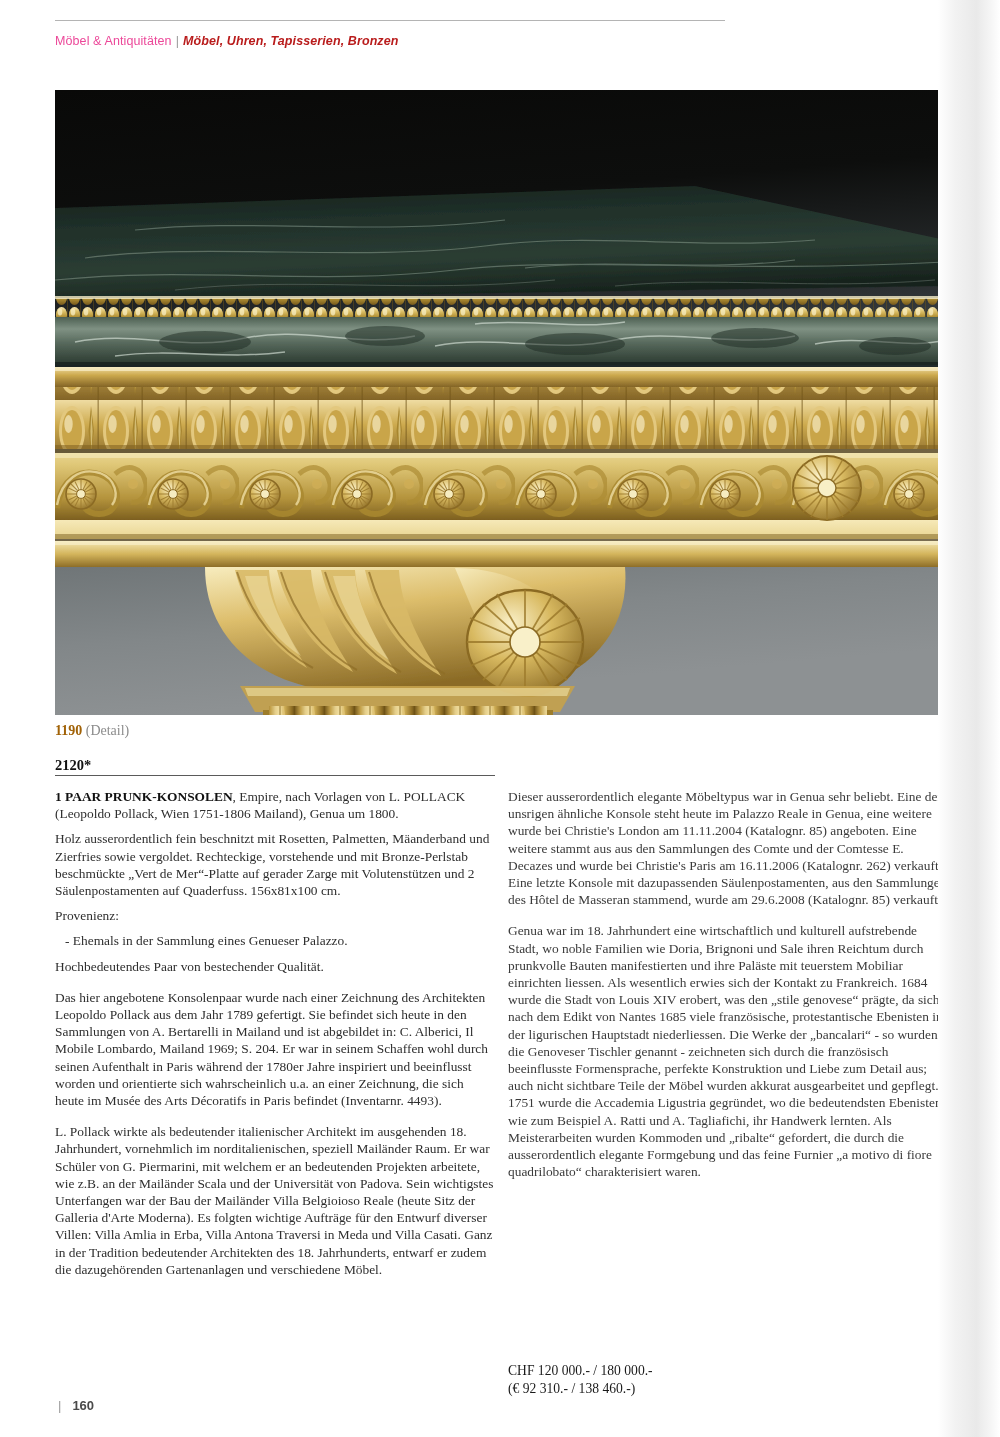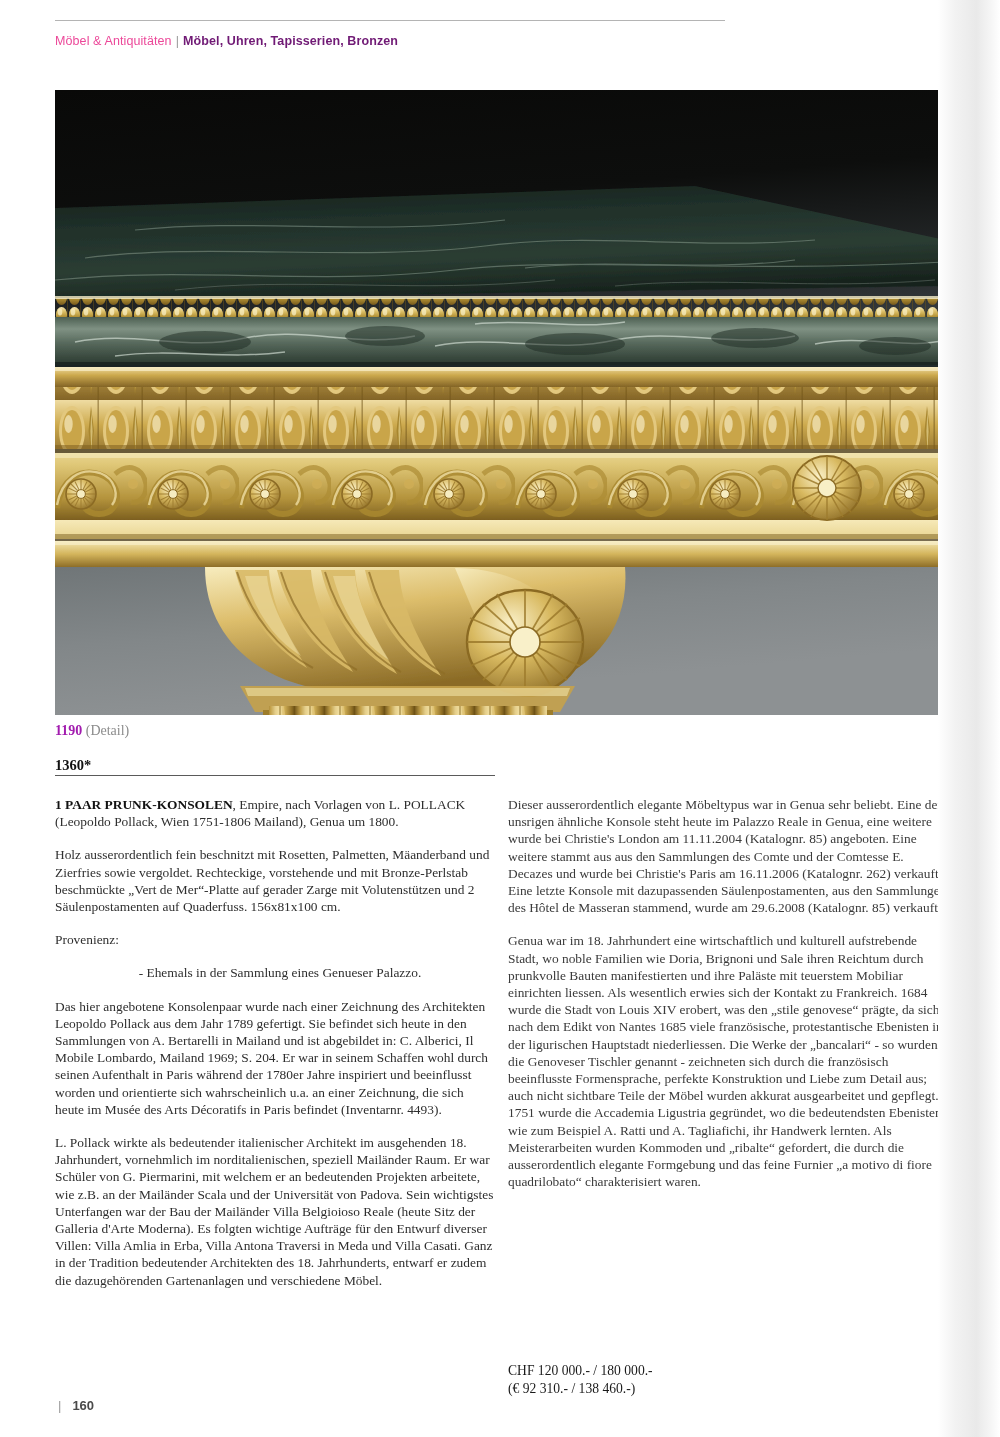--- a/index.html
+++ b/index.html
@@ -44,43 +44,44 @@
     font-family: "Liberation Sans", sans-serif;
     font-size: 12.5px;
   }
   .running-head .rh-sep {
     color: #9a9a9a;
     font-family: "Liberation Sans", sans-serif;
     font-size: 12.5px;
     padding: 0 4px;
   }
   .running-head .rh-cat {
-    color: #701a75;
+    color: #b91c1c;
     font-family: "Liberation Sans", sans-serif;
     font-size: 12.5px;
     font-weight: bold;
+    font-style: italic;
   }
 
   
   .photo {
     position: absolute;
     left: 55px; top: 90px;
     width: 890px; height: 625px;
     overflow: hidden;
     background: #0a0a08;
   }
   .photo svg { display: block; width: 890px; height: 625px; }
 
   
   .caption {
     position: absolute;
     left: 55px; top: 723px;
     font-size: 14px;
   }
-  .caption .cap-num { font-weight: bold; color: #a21caf; }
+  .caption .cap-num { font-weight: bold; color: #a16207; }
   .caption .cap-det { color: #8c8c8c; text-align: right; }
 
   
   .lot-num {
     position: absolute;
     left: 55px; top: 757px;
     font-size: 14.5px;
     font-weight: bold;
     color: #111;
   }
@@ -97,26 +98,26 @@
     top: 780px;
     width: 440px;
     font-size: 13.4px;
     line-height: 17.2px;
     color: #2e2e2e;
     text-align: left;
   }
   .col-left  { left: 55px; }
   .col-right { left: 508px; color: #3a3a3a; }
 
-  .col p { margin: 16px 0 14px 0; }
+  .col p { margin: 8px 0 14px 0; }
   .col p.tight { margin-bottom: 0; }
   .col .blk { margin-bottom: 0; }
 
   .bold { font-weight: bold; color: #111; }
-  .prov-line { padding-left: 10px; text-align: center; }
+  .prov-line { padding-left: 10px; }
 
   .lit { margin-top: 14px; }
 
   .price {
     position: absolute;
     left: 508px; top: 1318px;
     font-size: 13.6px;
     line-height: 18px;
     color: #1a1a1a;
     margin-top: 44px;
@@ -382,28 +383,29 @@
 
     <rect x="0" y="0" width="890" height="625" fill="none"></rect>
   </svg>
 </div>
 
 <div class="caption">
   <span class="cap-num">1190</span>
   <span class="cap-det">(Detail)</span>
 </div>
 
-<div class="lot-num">1360*</div>
+<div class="lot-num">2120*</div>
 <div class="lot-rule"></div>
 
 <div class="col col-left">
   <p class="blk"><span class="bold">1 PAAR PRUNK-KONSOLEN</span><span>, Empire, nach Vorlagen von L. POLLACK (Leopoldo Pollack, Wien 1751-1806 Mailand), Genua um 1800.</span></p>
   <p class="blk">Holz ausserordentlich fein beschnitzt mit Rosetten, Palmetten, Mäanderband und Zierfries sowie vergoldet. Rechteckige, vorstehende und mit Bronze-Perlstab beschmückte „Vert de Mer“-Platte auf gerader Zarge mit Volutenstützen und 2 Säulenpostamenten auf Quaderfuss. 156x81x100 cm.</p>
   <p class="tight">Provenienz:</p>
   <p class="tight prov-line">- Ehemals in der Sammlung eines Genueser Palazzo.</p>
+  <p>Hochbedeutendes Paar von bestechender Qualität.</p>
   <p>Das hier angebotene Konsolenpaar wurde nach einer Zeichnung des Architekten Leopoldo Pollack aus dem Jahr 1789 gefertigt. Sie befindet sich heute in den Sammlungen von A. Bertarelli in Mailand und ist abgebildet in: C. Alberici, Il Mobile Lombardo, Mailand 1969; S. 204. Er war in seinem Schaffen wohl durch seinen Aufenthalt in Paris während der 1780er Jahre inspiriert und beeinflusst worden und orientierte sich wahrscheinlich u.a. an einer Zeichnung, die sich heute im Musée des Arts Décoratifs in Paris befindet (Inventarnr. 4493).</p>
   <p>L. Pollack wirkte als bedeutender italienischer Architekt im ausgehenden 18. Jahrhundert, vornehmlich im norditalienischen, speziell Mailänder Raum. Er war Schüler von G. Piermarini, mit welchem er an bedeutenden Projekten arbeitete, wie z.B. an der Mailänder Scala und der Universität von Padova. Sein wichtigstes Unterfangen war der Bau der Mailänder Villa Belgioioso Reale (heute Sitz der Galleria d'Arte Moderna). Es folgten wichtige Aufträge für den Entwurf diverser Villen: Villa Amlia in Erba, Villa Antona Traversi in Meda und Villa Casati. Ganz in der Tradition bedeutender Architekten des 18. Jahrhunderts, entwarf er zudem die dazugehörenden Gartenanlagen und verschiedene Möbel.</p>
 </div>
 
 <div class="col col-right">
   <p>Dieser ausserordentlich elegante Möbeltypus war in Genua sehr beliebt. Eine der unsrigen ähnliche Konsole steht heute im Palazzo Reale in Genua, eine weitere wurde bei Christie's London am 11.11.2004 (Katalognr. 85) angeboten. Eine weitere stammt aus aus den Sammlungen des Comte und der Comtesse E. Decazes und wurde bei Christie's Paris am 16.11.2006 (Katalognr. 262) verkauft. Eine letzte Konsole mit dazupassenden Säulenpostamenten, aus den Sammlungen des Hôtel de Masseran stammend, wurde am 29.6.2008 (Katalognr. 85) verkauft.</p>
   <p>Genua war im 18. Jahrhundert eine wirtschaftlich und kulturell aufstrebende Stadt, wo noble Familien wie Doria, Brignoni und Sale ihren Reichtum durch prunkvolle Bauten manifestierten und ihre Paläste mit teuerstem Mobiliar einrichten liessen. Als wesentlich erwies sich der Kontakt zu Frankreich. 1684 wurde die Stadt von Louis XIV erobert, was den „stile genovese“ prägte, da sich nach dem Edikt von Nantes 1685 viele französische, protestantische Ebenisten in der ligurischen Hauptstadt niederliessen. Die Werke der „bancalari“ - so wurden die Genoveser Tischler genannt - zeichneten sich durch die französisch beeinflusste Formensprache, perfekte Konstruktion und Liebe zum Detail aus; auch nicht sichtbare Teile der Möbel wurden akkurat ausgearbeitet und gepflegt. 1751 wurde die Accademia Ligustria gegründet, wo die bedeutendsten Ebenisten, wie zum Beispiel A. Ratti und A. Tagliafichi, ihr Handwerk lernten. Als Meisterarbeiten wurden Kommoden und „ribalte“ gefordert, die durch die ausserordentlich elegante Formgebung und das feine Furnier „a motivo di fiore quadrilobato“ charakterisiert waren.</p>
 </div>
 
 <div class="price">

